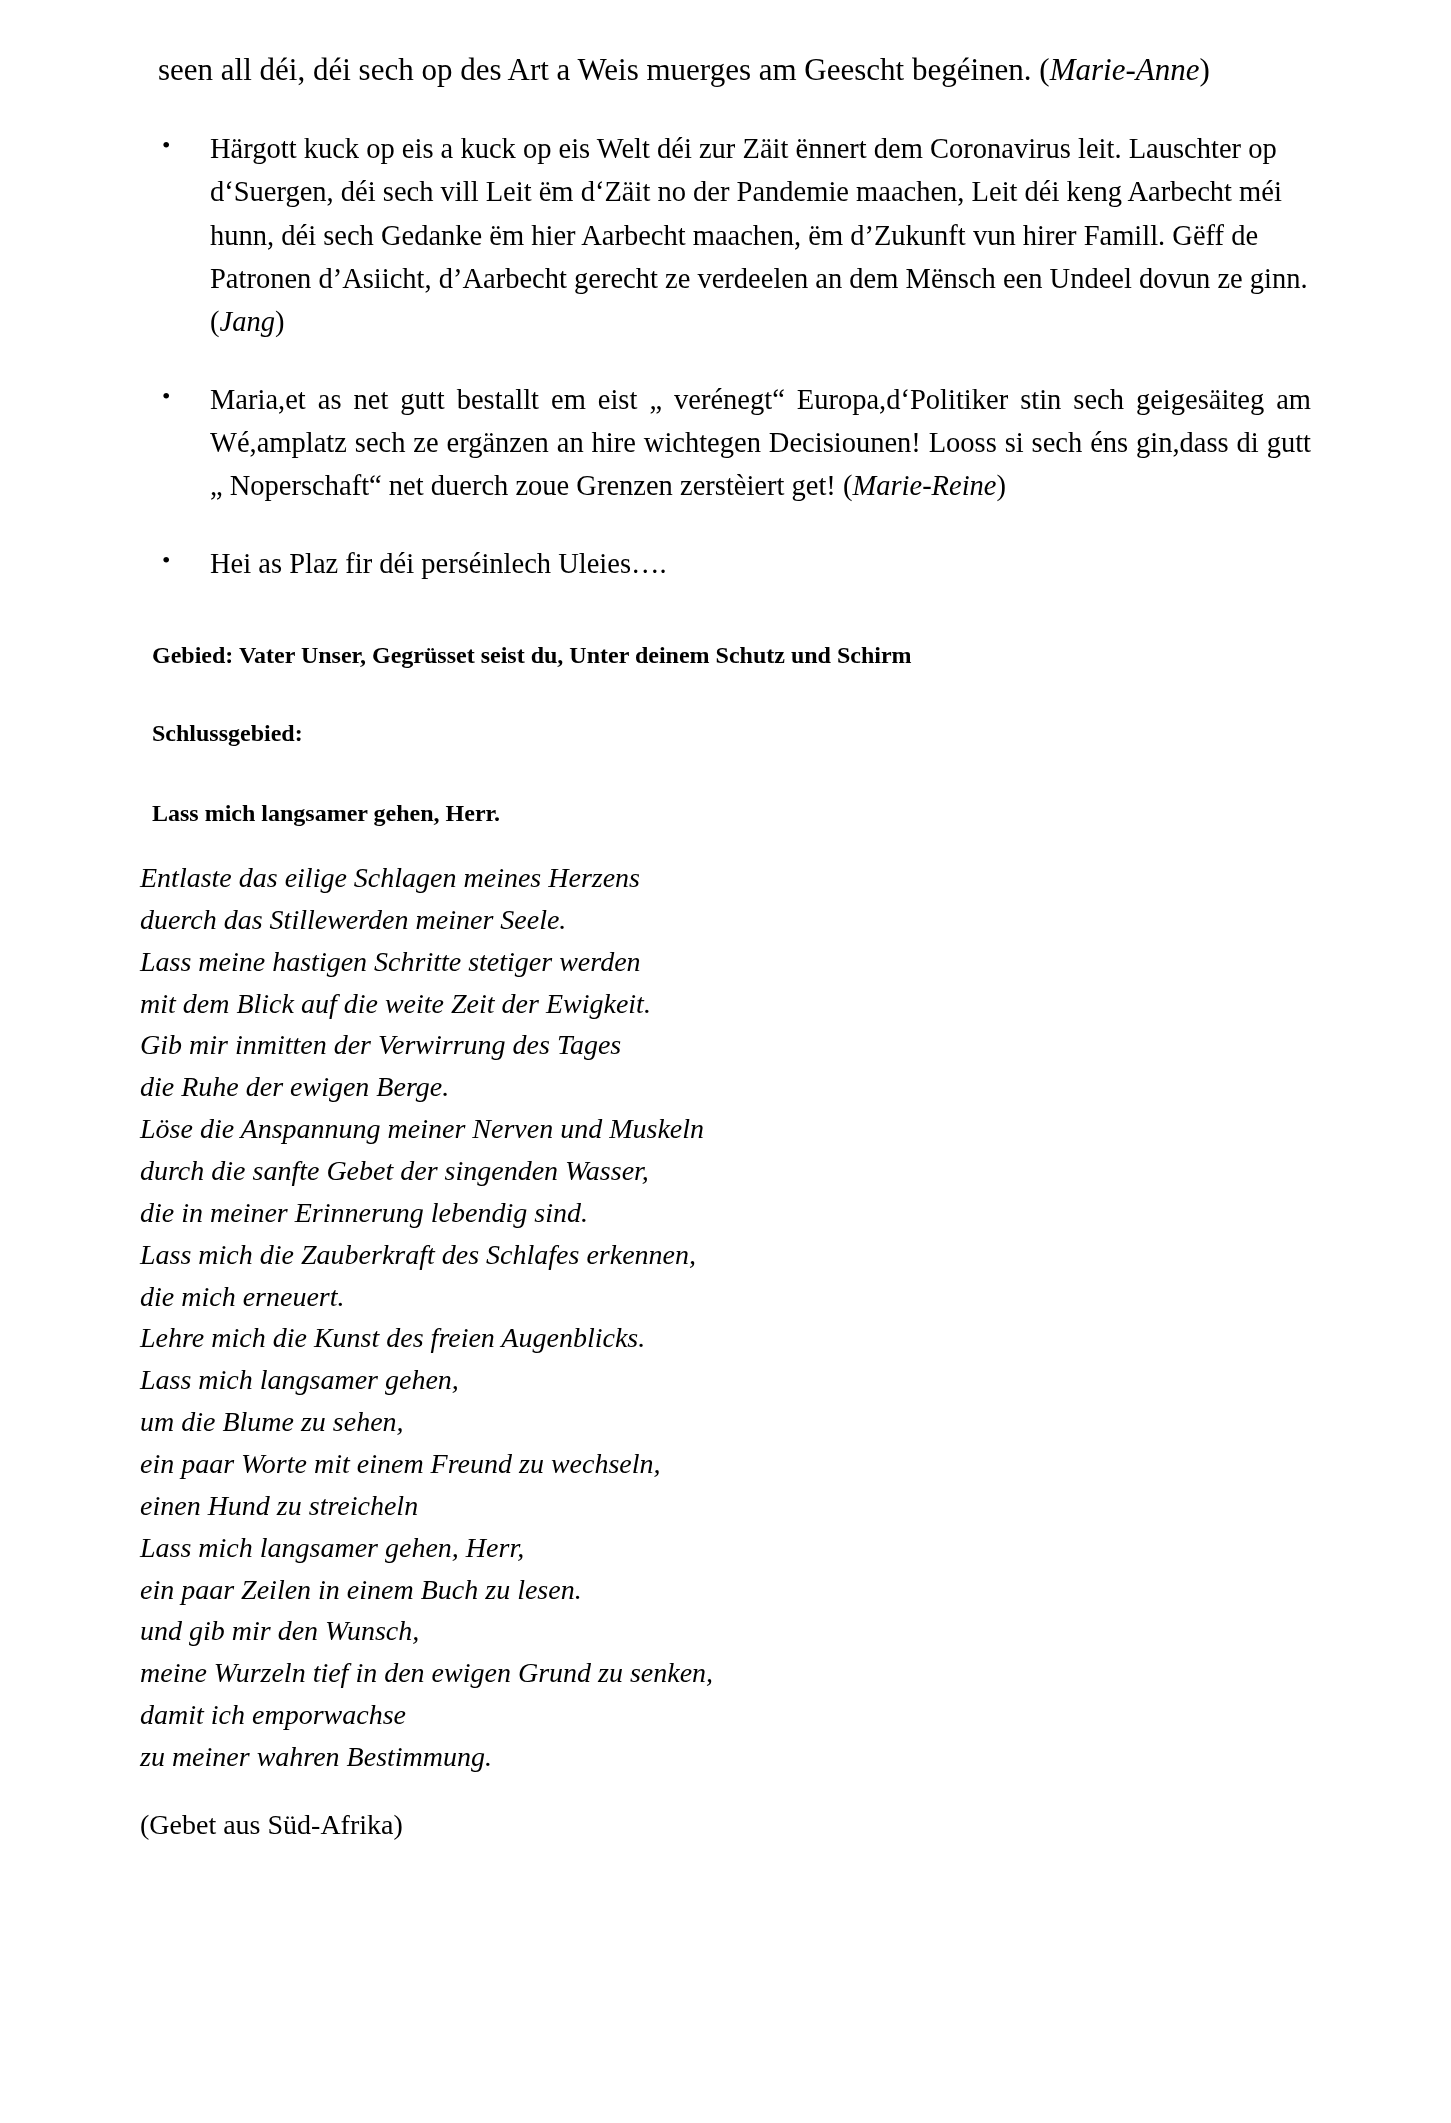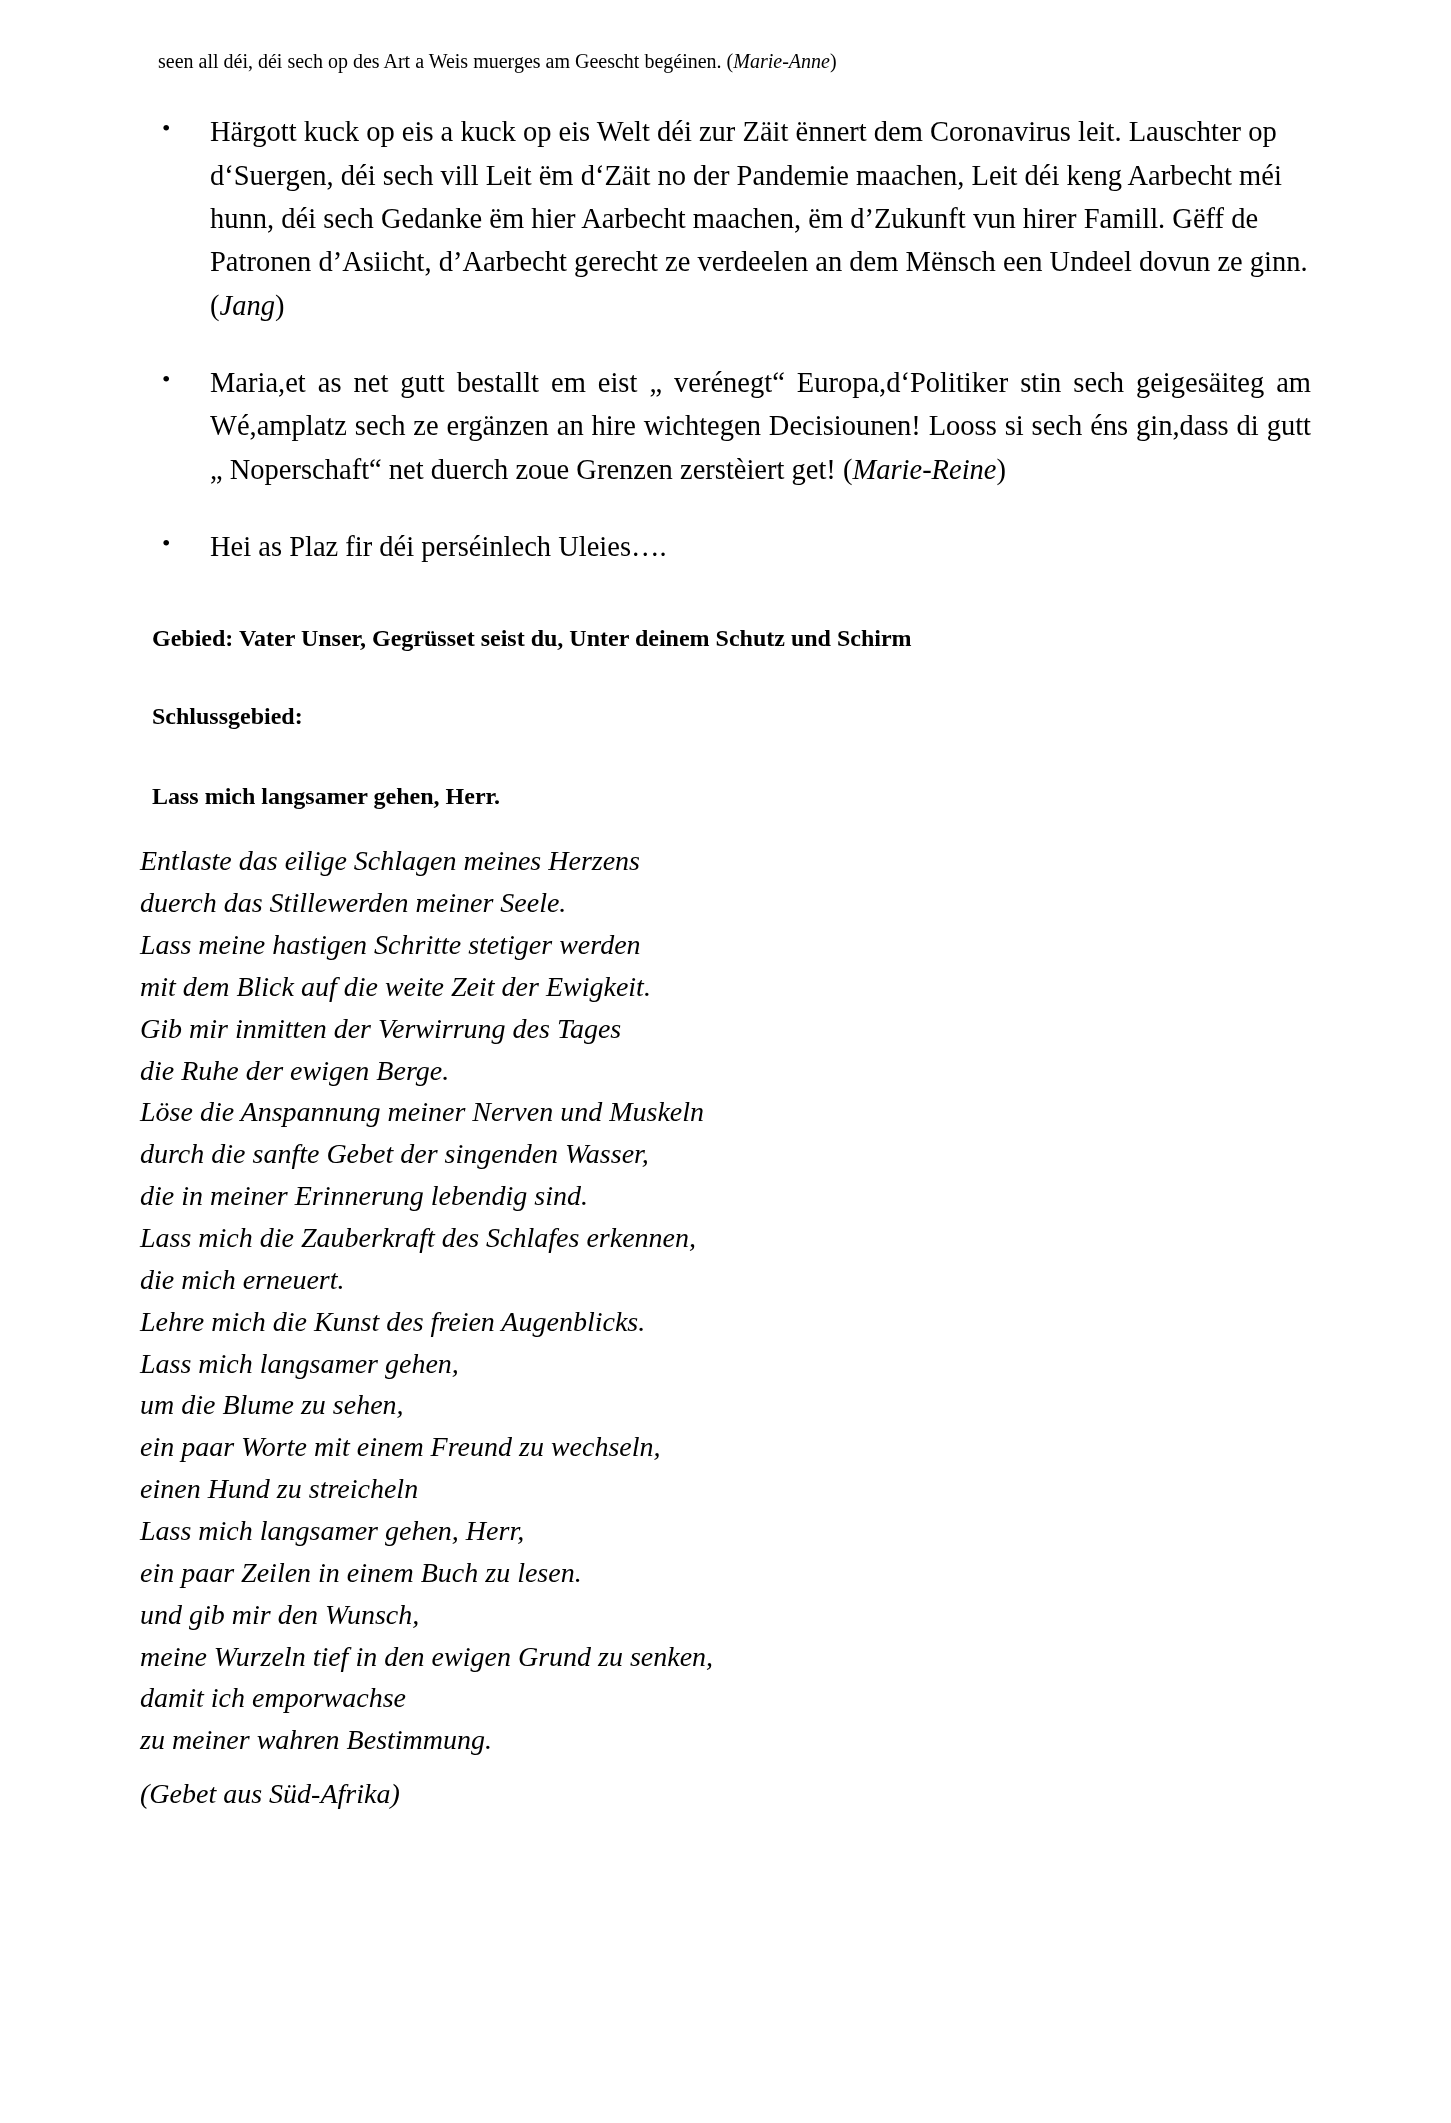--- a/index.html
+++ b/index.html
@@ -14,21 +14,21 @@
     background: #ffffff;
     font-family: "Liberation Serif", "DejaVu Serif", serif;
     color: #000000;
     box-sizing: border-box;
     padding: 46px 140px 0 140px;
     overflow: hidden;
   }
 
   
   .cont-para {
-    font-size: 20px;
+    font-size: 31px;
     line-height: 1.52;
     text-align: left;
     margin: 0 0 0 0;
     padding-left: 18px;
   }
   .cont-para .ital { font-style: italic; }
 
   
   .bullets {
     list-style: none;
@@ -67,23 +67,22 @@
   
   .poem {
     font-size: 28px;
     line-height: 1.495;
     margin-top: 26px;
   }
   .poem .pline { white-space: pre; font-style: italic; }
 
   .attrib {
     font-size: 28px;
-    font-style: italic;
     line-height: 1.5;
-    margin-top: 12px;
+    margin-top: 26px;
   }
 </style>
 </head>
 <body>
 
 <div class="page">
 
   <p class="cont-para"><span>seen all déi, déi sech op des Art a Weis muerges am Geescht begéinen. (</span><span class="ital">Marie-Anne</span><span>)</span></p>
 
   <ul class="bullets">

